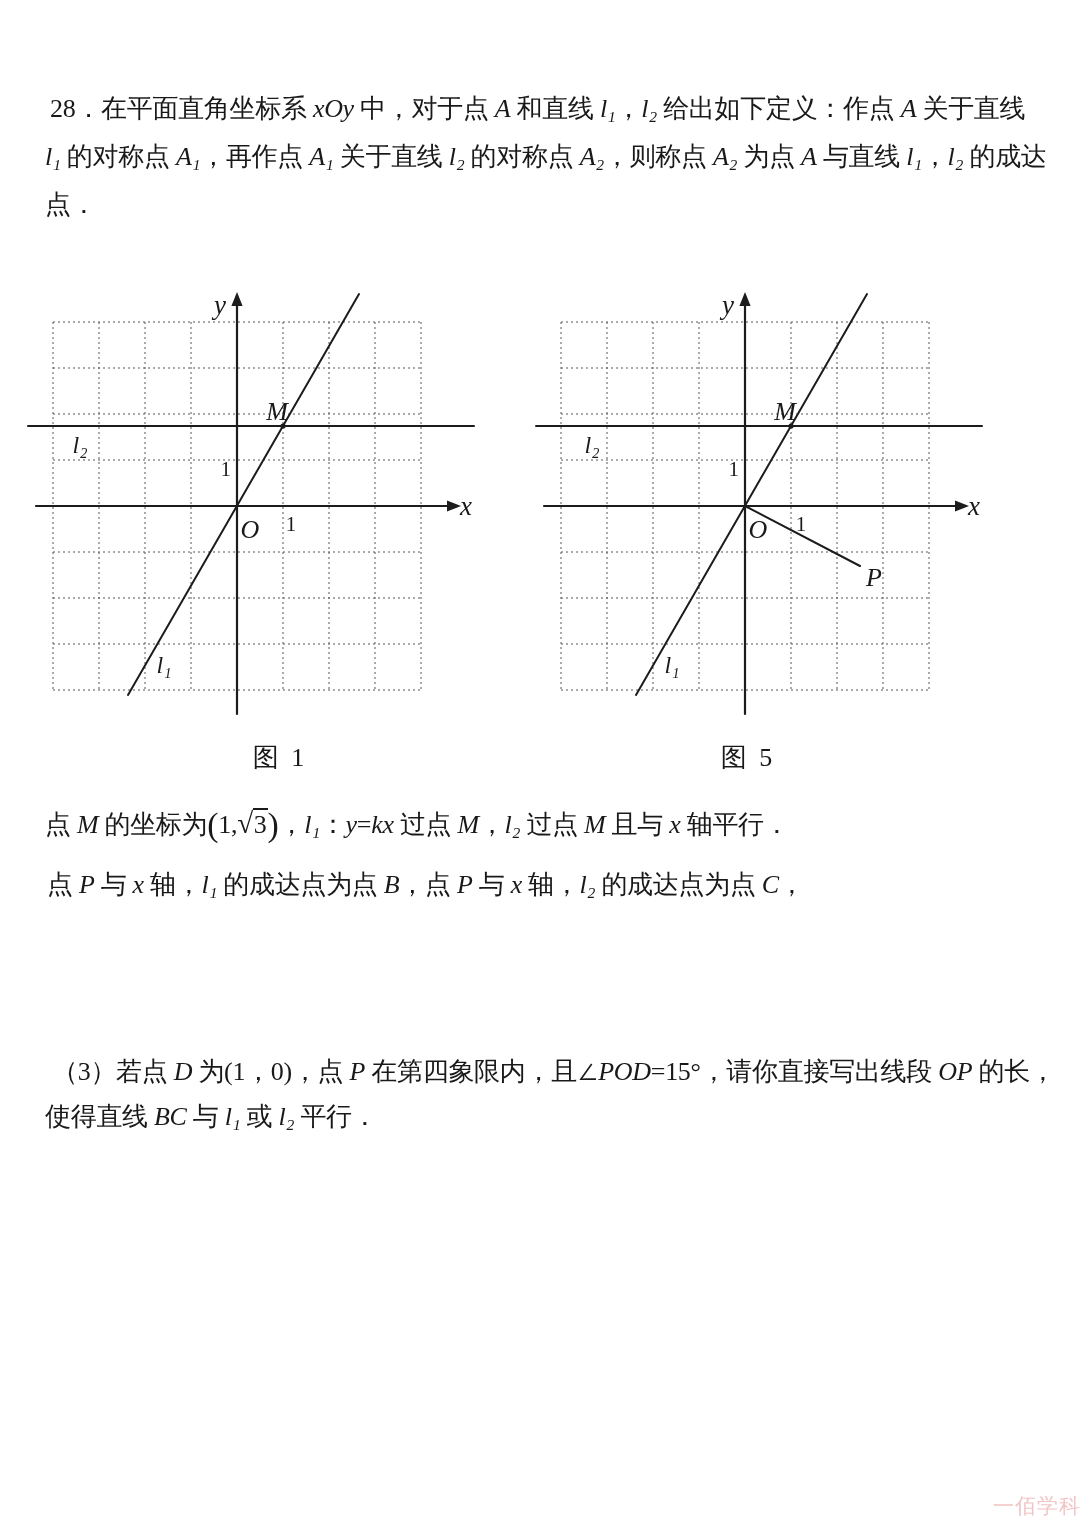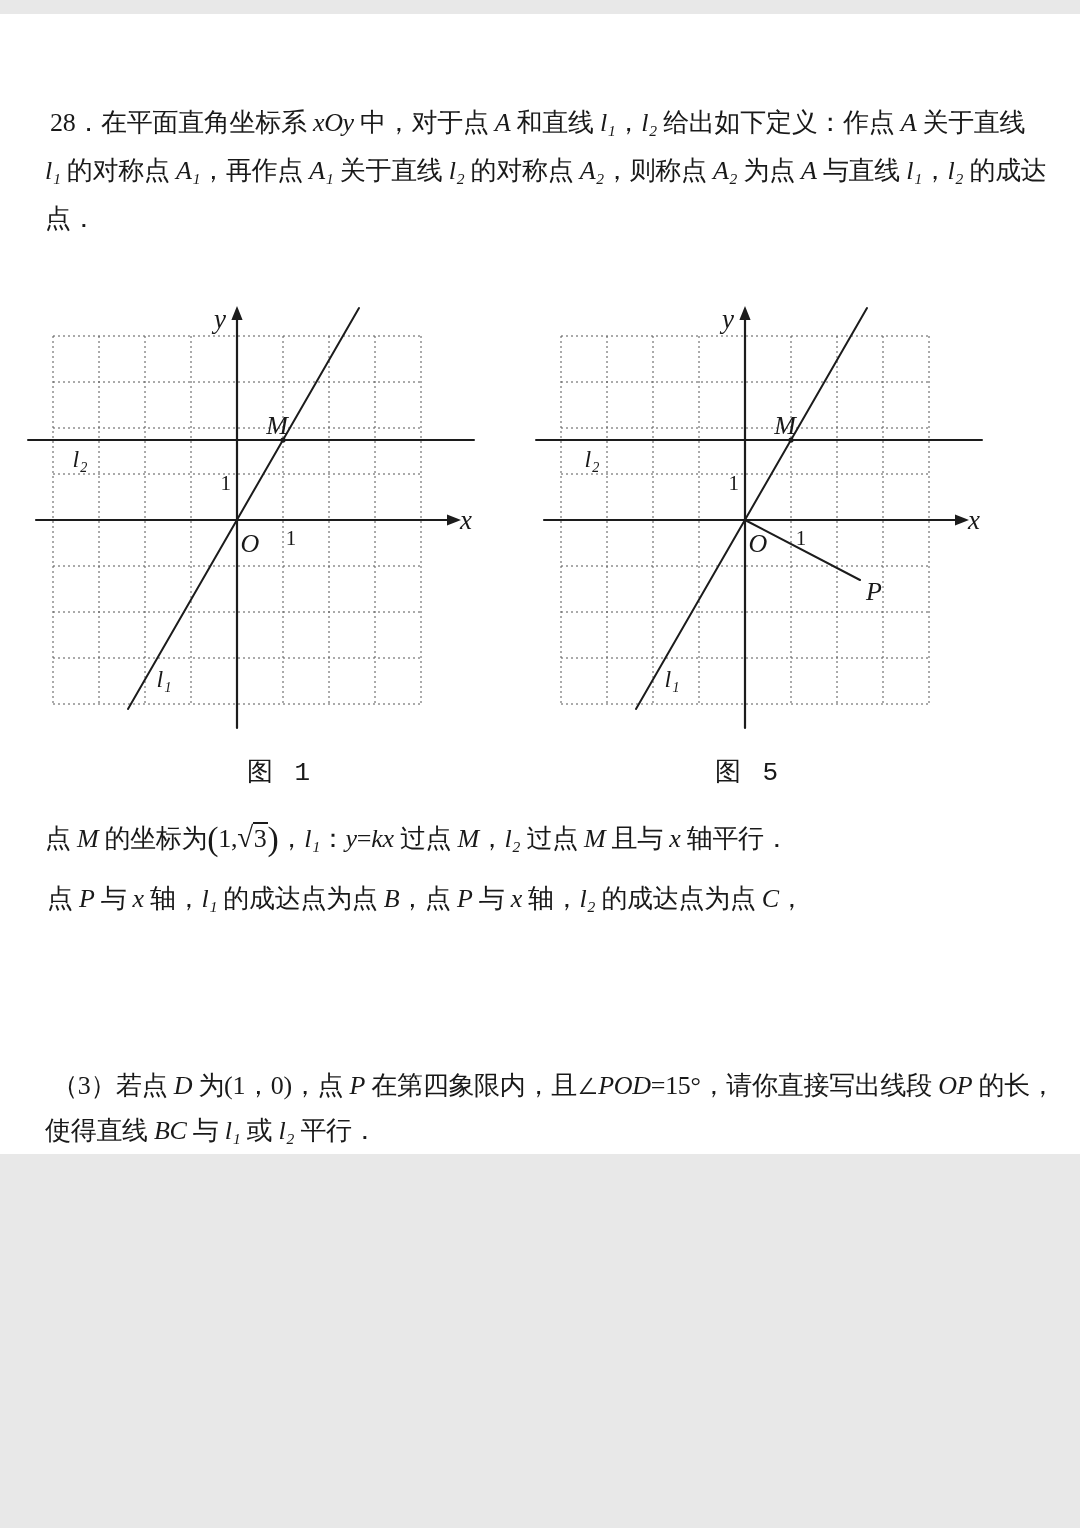--- a/index.html
+++ b/index.html
@@ -1,36 +1,36 @@
 <!DOCTYPE html>
 <html><head>
 <meta charset="utf-8">
 <style>
   html,body{margin:0;padding:0;background:#e8e8e8;}
   .page{
-    position:relative;width:1080px;height:1140px;background:#ffffff;
+    position:relative;width:1080px;height:1528px;background:#ffffff;
     font-family:"Liberation Serif",serif;color:#191919;overflow:hidden;
-    margin:14px auto;
+    margin:0 auto;
   }
   .tline{
     position:absolute;white-space:nowrap;
     font-size:26px;letter-spacing:-0.3px;line-height:34px;
   }
   .seg{white-space:pre;}
   .seg-i{font-style:italic;}
   .seg-blank{
     display:inline-block;width:96px;height:0.95em;
     border-bottom:2px solid #1a1a1a;margin:0 2px;
   }
   .seg-big{font-size:1.3em;vertical-align:-0.1em;}
   .seg-rad{font-size:1.12em;}
   .seg-sqrt{border-top:2px solid #1a1a1a;padding:0 1px;}
   .caption{
     position:absolute;width:110px;text-align:center;
-    font-size:26px;letter-spacing:3px;font-family:Liberation Mono, monospace;
+    font-size:26px;letter-spacing:3px;
   }
   .fig{position:absolute;width:452px;height:435px;overflow:visible;}
   .fig text{fill:#191919;font-family:"Liberation Serif",serif;}
   .fig .it{font-style:italic;}
   .fig .grid line{stroke:#575757;stroke-width:1;stroke-dasharray:2 3;}
   .fig .axis{stroke:#1c1c1c;stroke-width:2.2;fill:none;stroke-linecap:round;}
   .fig .lin{stroke:#1c1c1c;stroke-width:2;fill:none;stroke-linecap:round;}
   .fig .arrow{fill:#1c1c1c;stroke:none;}
   .fig .dot{fill:#1c1c1c;stroke:none;}
   .watermark{

